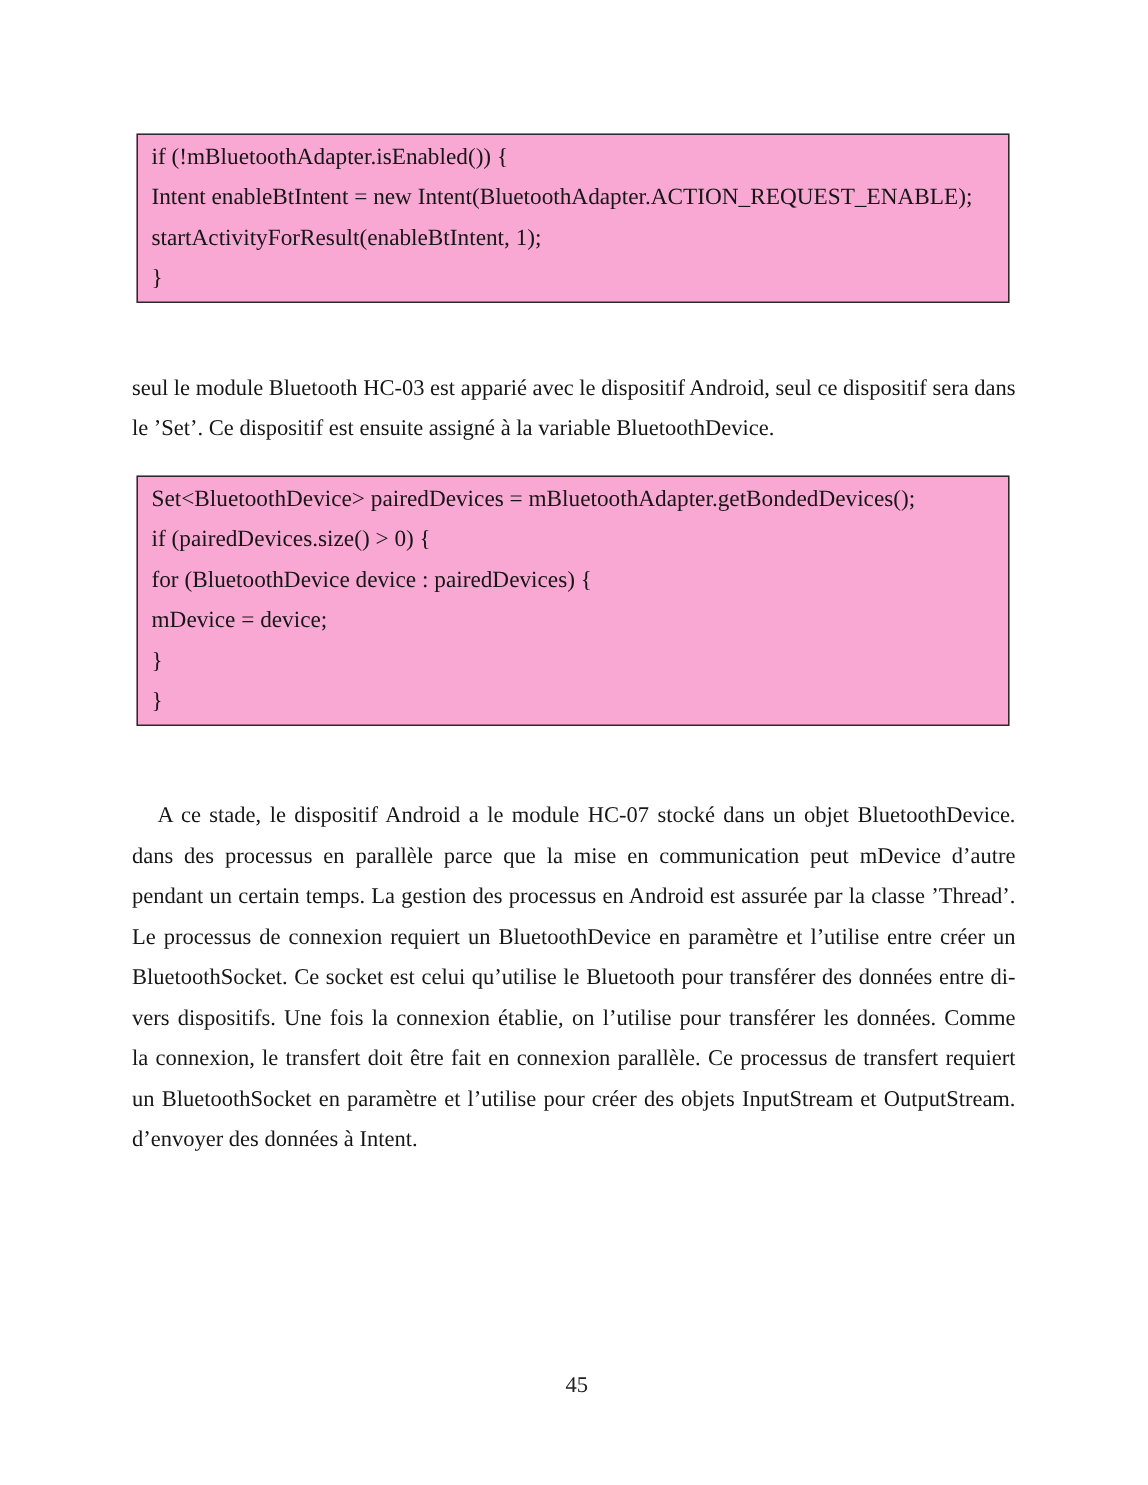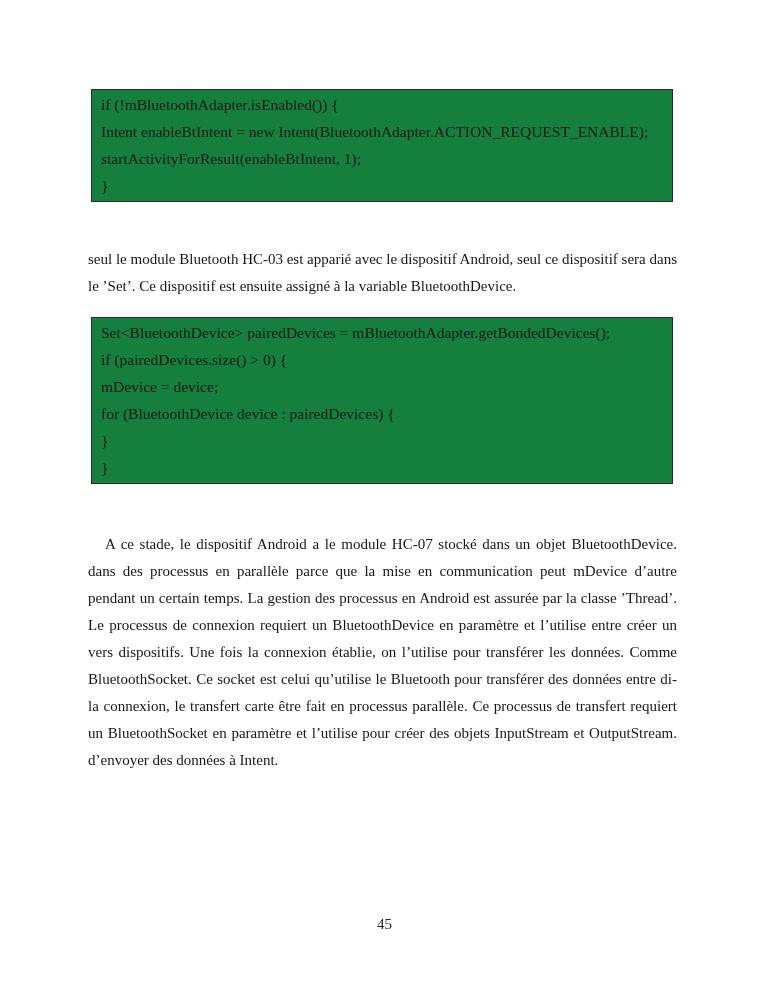--- a/index.html
+++ b/index.html
@@ -18,21 +18,21 @@
     left: 88px;
     top: 89px;
     width: 589px;
   }
   .code-box {
     box-sizing: border-box;
     width: 582px;
     margin-left: 3px;
     border: 1.5px solid #2b2b2b;
     padding: 1px 9px 2px 9px;
-    background: #15803d;
+    background: #f9a8d4;
   }
   .code-line {
     font-size: 15.5px;
     line-height: 27px;
     white-space: pre;
     overflow: hidden;
     color: #161616;
   }
   .para { width: 589px; }
   .para-1 { margin-top: 44px; }
@@ -75,34 +75,34 @@
     </div>
 
     <div class="para para-1">
       <div class="tline just">seul le module Bluetooth HC-03 est apparié avec le dispositif Android, seul ce dispositif sera dans</div>
       <div class="tline">le ’Set’. Ce dispositif est ensuite assigné à la variable BluetoothDevice.</div>
     </div>
 
     <div class="code-box code-box-2">
       <div class="code-line">Set&lt;BluetoothDevice&gt; pairedDevices = mBluetoothAdapter.getBondedDevices();</div>
       <div class="code-line">if (pairedDevices.size() &gt; 0) {</div>
+      <div class="code-line">for (BluetoothDevice device : pairedDevices) {</div>
       <div class="code-line">mDevice = device;</div>
-      <div class="code-line">for (BluetoothDevice device : pairedDevices) {</div>
       <div class="code-line">}</div>
       <div class="code-line">}</div>
     </div>
 
     <div class="para para-2">
       <div class="tline just indent">A ce stade, le dispositif Android a le module HC-07 stocké dans un objet BluetoothDevice.</div>
       <div class="tline just">dans des processus en parallèle parce que la mise en communication peut mDevice d’autre processus</div>
       <div class="tline just">pendant un certain temps. La gestion des processus en Android est assurée par la classe ’Thread’.</div>
       <div class="tline just">Le processus de connexion requiert un BluetoothDevice en paramètre et l’utilise entre créer un</div>
+      <div class="tline just">BluetoothSocket. Ce socket est celui qu’utilise le Bluetooth pour transférer des données entre di-</div>
       <div class="tline just">vers dispositifs. Une fois la connexion établie, on l’utilise pour transférer les données. Comme</div>
-      <div class="tline just">BluetoothSocket. Ce socket est celui qu’utilise le Bluetooth pour transférer des données entre di-</div>
-      <div class="tline just">la connexion, le transfert carte être fait en processus parallèle. Ce processus de transfert requiert</div>
+      <div class="tline just">la connexion, le transfert doit être fait en connexion parallèle. Ce processus de transfert requiert</div>
       <div class="tline just">un BluetoothSocket en paramètre et l’utilise pour créer des objets InputStream et OutputStream.</div>
       <div class="tline">d’envoyer des données à Intent.</div>
     </div>
 
   </div>
 
   <div class="page-number">45</div>
 </div>
 
 </body></html>

